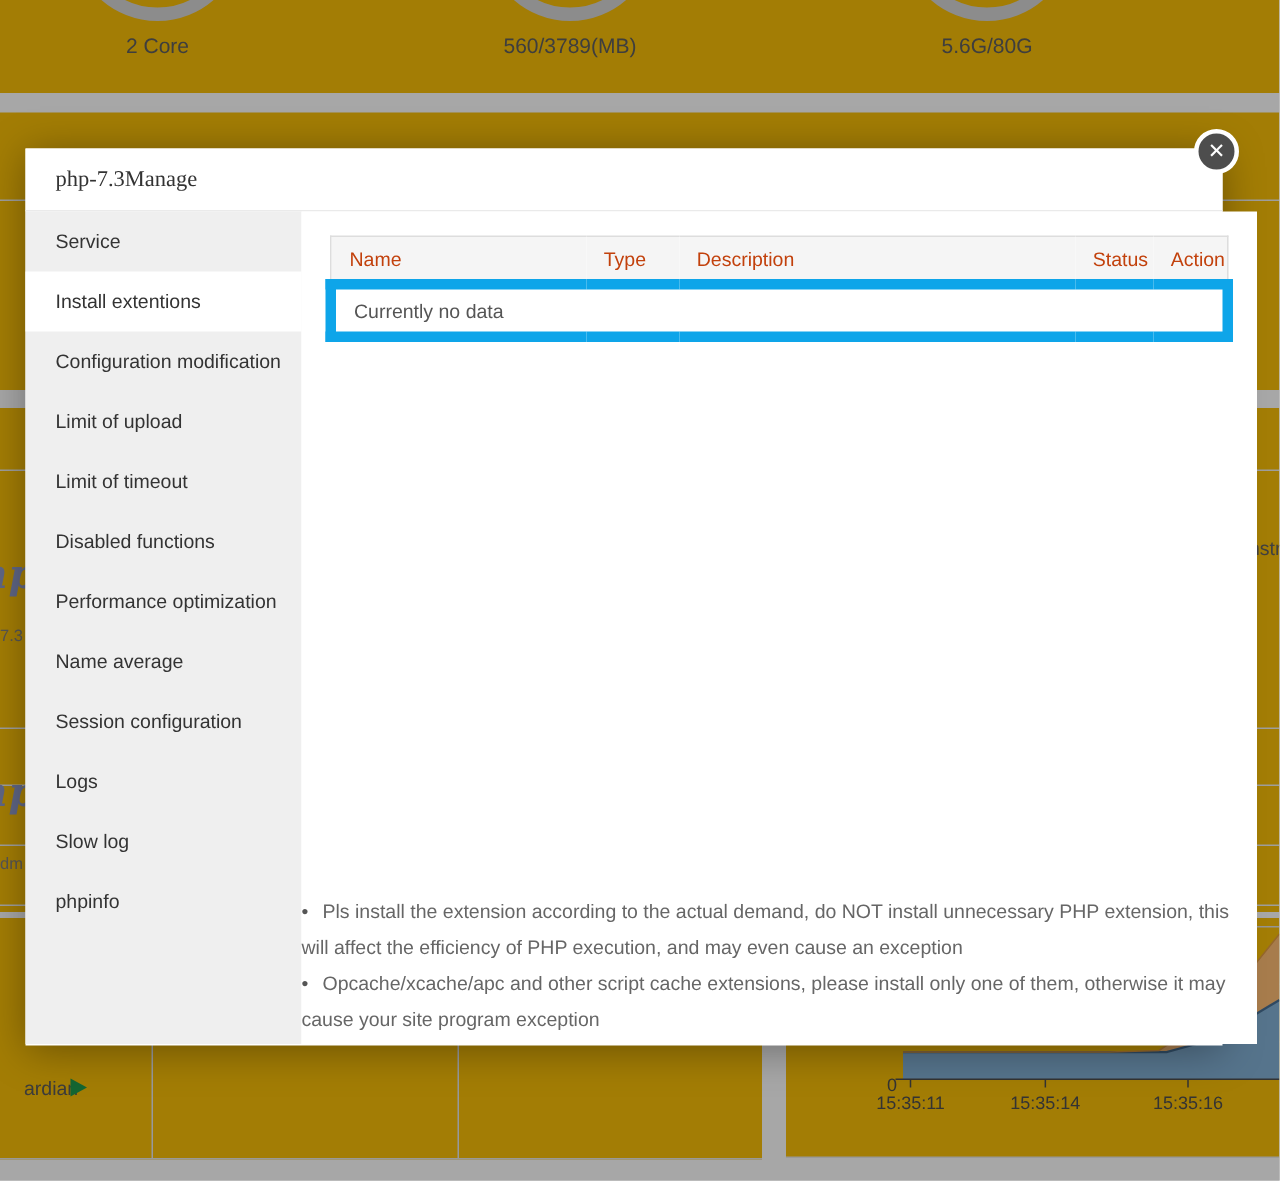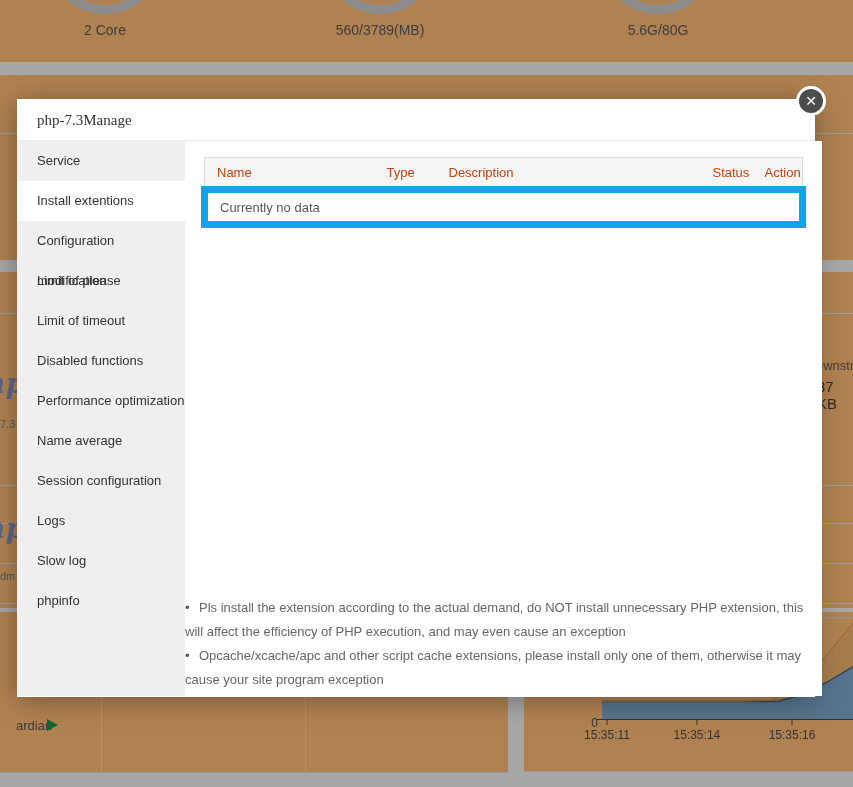--- a/index.html
+++ b/index.html
@@ -5,21 +5,21 @@
   * { margin:0; padding:0; box-sizing:border-box; }
   html,body { background:#9a9a9a; }
   .screen {
     position:relative; width:853px; height:787px; overflow:hidden;
     background:#efefef;
     font-family:"Liberation Sans","DejaVu Sans",sans-serif;
     color:#333;
   }
   
   .page { position:absolute; inset:0; }
-  .panel { position:absolute; background:#fdba74; }
+  .panel { position:absolute; background:#eab308; }
   .panel-top    { left:0; top:0;    width:853px; height:62px; }
   .panel-mid    { left:0; top:75px; width:853px; height:185px; }
   .panel-third  { left:0; top:272px; width:853px; height:336px; }
   .panel-bl     { left:0; top:612px; width:508px; height:161px; border-bottom:1px solid #dcdcdc; }
   .panel-chart  { left:524px; top:612px; width:329px; height:160px; border-bottom:1px solid #dcdcdc; }
   .hline { position:absolute; left:0; width:100%; height:1px; background:#e2e2e2; }
   .vline { position:absolute; top:0; width:1px; height:100%; background:#d8dbe2; }
   .gauge { position:absolute; top:0; width:160px; height:62px; }
   .gauge-ring {
     position:absolute; left:50%; top:-100px; margin-left:-57px;
@@ -46,21 +46,21 @@
   }
   .modal-close {
     position:absolute; top:-13px; right:-11px; width:30px; height:30px;
     background:#4d4d4d; border:3px solid #fff; border-radius:50%;
     color:#fff; font-size:14px; line-height:24px; text-align:center; cursor:pointer;
     font-family:"DejaVu Sans",sans-serif; padding:0;
   }
   .modal-header { height:42px; line-height:42px; padding-left:20px; font-size:15px; color:#333;
     border-bottom:1px solid #eaeaea; background:#fff;font-family:Liberation Serif, serif; }
   .modal-body { display:flex; height:555px; }
-  .sidebar { width:168px; background:#efefef; list-style:none; flex:none; }
+  .sidebar { width:184px; background:#efefef; list-style:none; flex:none; }
   .sidebar li { height:40px; line-height:40px; padding-left:20px; font-size:13px; color:#333; cursor:pointer; }
   .sidebar li.active { background:#fff; }
   .content { flex:1; position:relative; background:#fff; }
   .ext-table { width:598px; margin:16px; border-collapse:collapse; font-size:13px; table-layout:fixed; }
   .ext-table th { background:#f5f5f5; border:1px solid #dddddd; border-left:none; border-right:none;
     height:32px; text-align:left; font-weight:normal; color:#c2410c; padding:0 12px; }
   .ext-table th:first-child { border-left:1px solid #ddd; }
   .ext-table th:last-child  { border-right:1px solid #ddd; }
   .ext-table td { border:7px solid #0ea5e9; height:35px; padding:0 12px; color:#555; }
   .notes { position:absolute; left:0; right:16px; bottom:4px; }
@@ -149,21 +149,21 @@
       <span>✕</span>
     </button>
 
     <div class="modal-header">php-7.3Manage</div>
 
     <div class="modal-body">
       <ul class="sidebar" id="sidebar-list">
           <li>Service</li>
           <li class="active">Install extentions</li>
           <li>Configuration modification</li>
-          <li>Limit of please</li>
+          <li>Limit of upload</li>
           <li>Limit of timeout</li>
           <li>Disabled functions</li>
           <li>Performance optimization</li>
           <li>Name average</li>
           <li>Session configuration</li>
           <li>Logs</li>
           <li>Slow log</li>
           <li>phpinfo</li>
         </ul>
 

